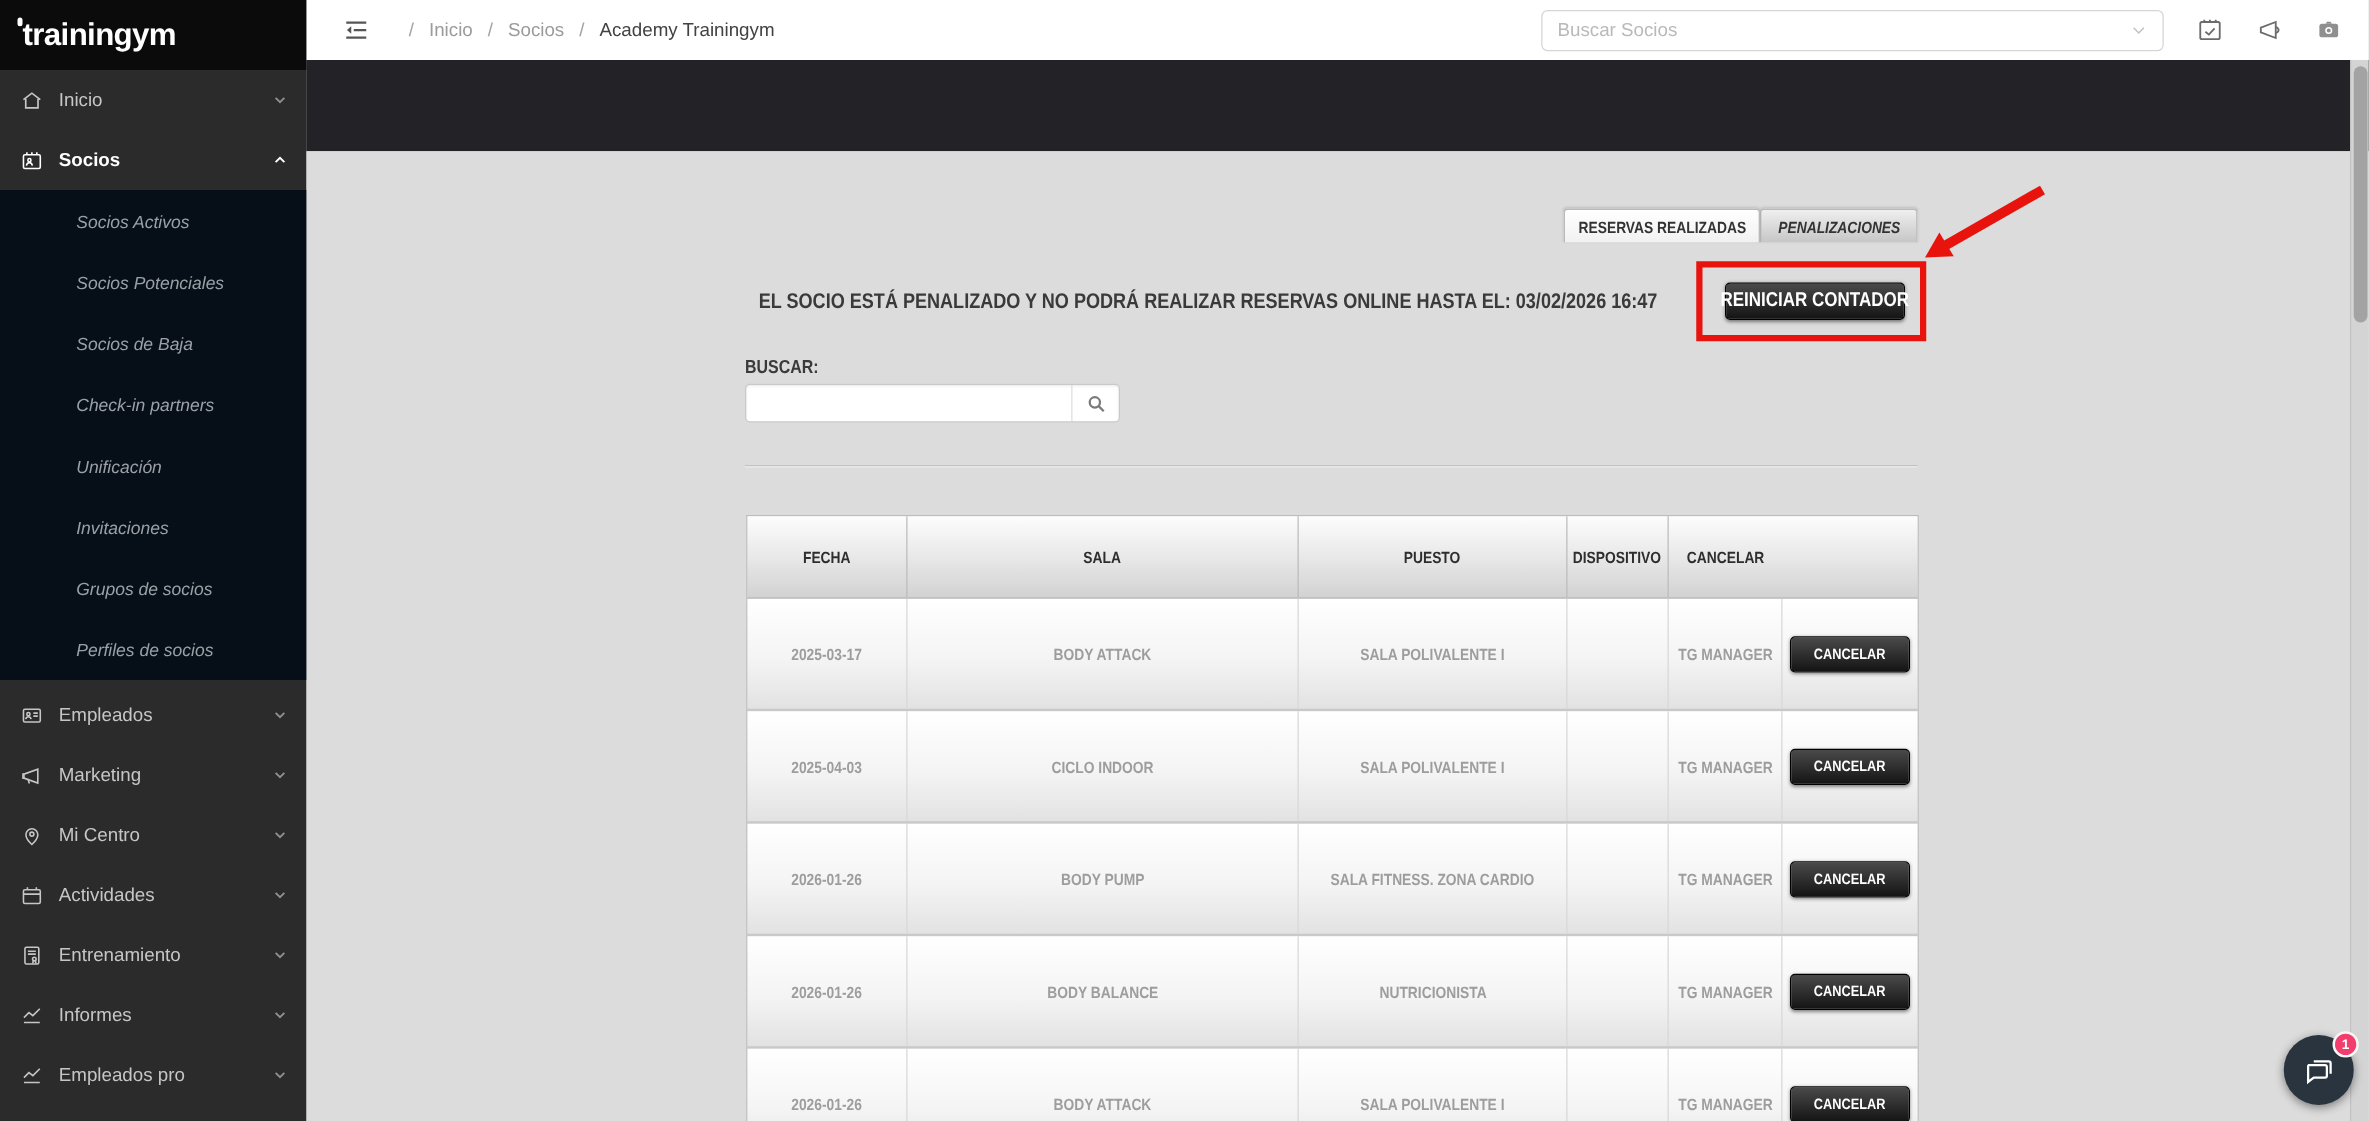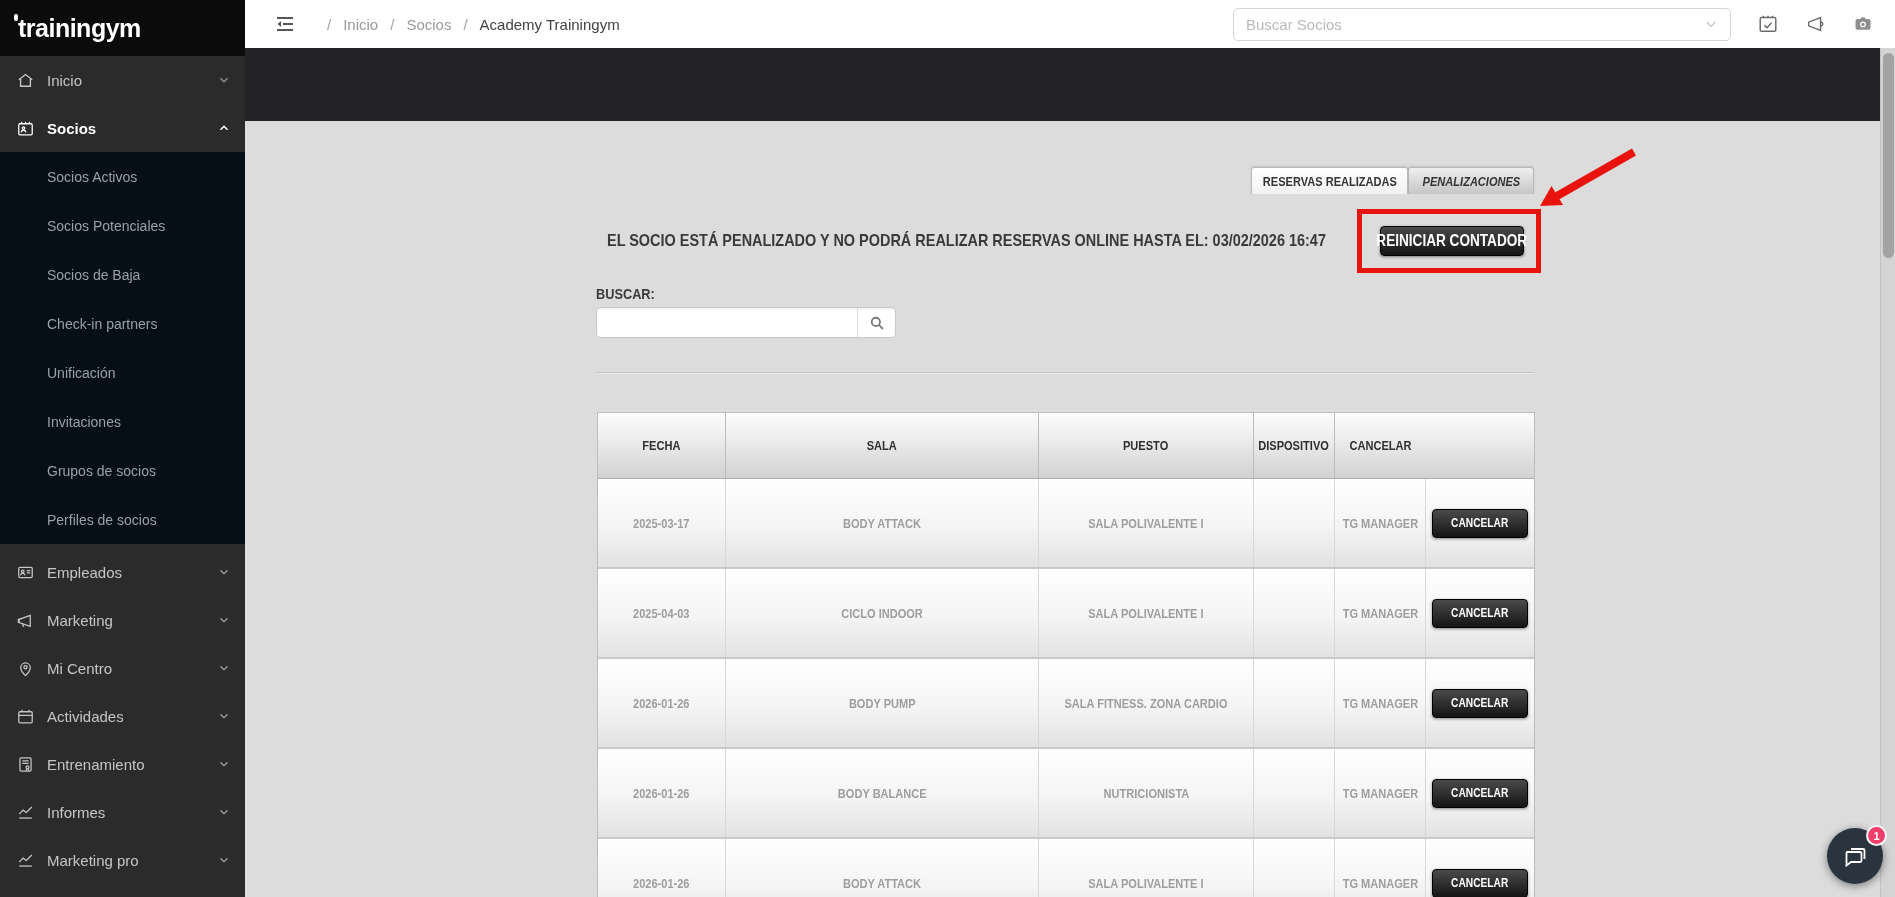--- a/index.html
+++ b/index.html
@@ -22,22 +22,22 @@
                background:#fff; border-radius:2px; }
   .nav-item { height:48px; display:flex; align-items:center; padding:0 14px 0 16px;
               color:#c6c6c6; font-size:15px; cursor:pointer; }
   .nav-item .nav-label { margin-left:12px; flex:1; }
   .nav-item.active { color:#fff; font-weight:bold; }
   .nav-icon { width:19px; height:19px; display:inline-flex; }
   .nav-icon svg { width:19px; height:19px; }
   .chev { width:14px; height:14px; display:inline-flex; }
   .chev svg { width:14px; height:14px; }
   .submenu { background:#060f18; padding:0; }
-  .sub-item { height:49px; display:flex; align-items:center; padding-left:47px;
-              color:#9aa0a6; font-size:14px; cursor:pointer; }
+  .sub-item { height:49px; display:flex; align-items:center; padding-left:61px;
+              color:#9aa0a6; font-size:14px; cursor:pointer;font-style:italic; }
   .gap4 { height:4px; }
 
   
   .main { position:absolute; left:245px; top:0; right:0; bottom:0; }
 
   .topbar { position:absolute; left:0; top:0; right:0; height:48px; background:#fff;
             display:flex; align-items:center; z-index:4; }
   .collapse-btn { margin-left:28px; display:inline-flex; cursor:pointer; }
   .breadcrumb { margin-left:30px; font-size:15px; color:#a2a2a2; display:flex;
                 gap:12px; align-items:center; }
@@ -273,21 +273,21 @@
         </span>
       </div>
 
       <div class="nav-item">
         <span class="nav-icon">
           <svg viewBox="0 0 24 24" fill="none" stroke="#c6c6c6" stroke-width="1.6">
               <polyline points="4,14 9,9 13,12 20,5"></polyline>
               <path d="M4 19h16"></path>
             </svg>
         </span>
-        <span class="nav-label">Marketing pro</span>
+        <span class="nav-label">Empleados pro</span>
         <span class="chev">
           <svg viewBox="0 0 24 24" fill="none" stroke="#8f8f8f" stroke-width="2.6">
               <polyline points="6,9 12,15 18,9"></polyline>
             </svg>
         </span>
       </div>
 
     </nav>
   </aside>
 

